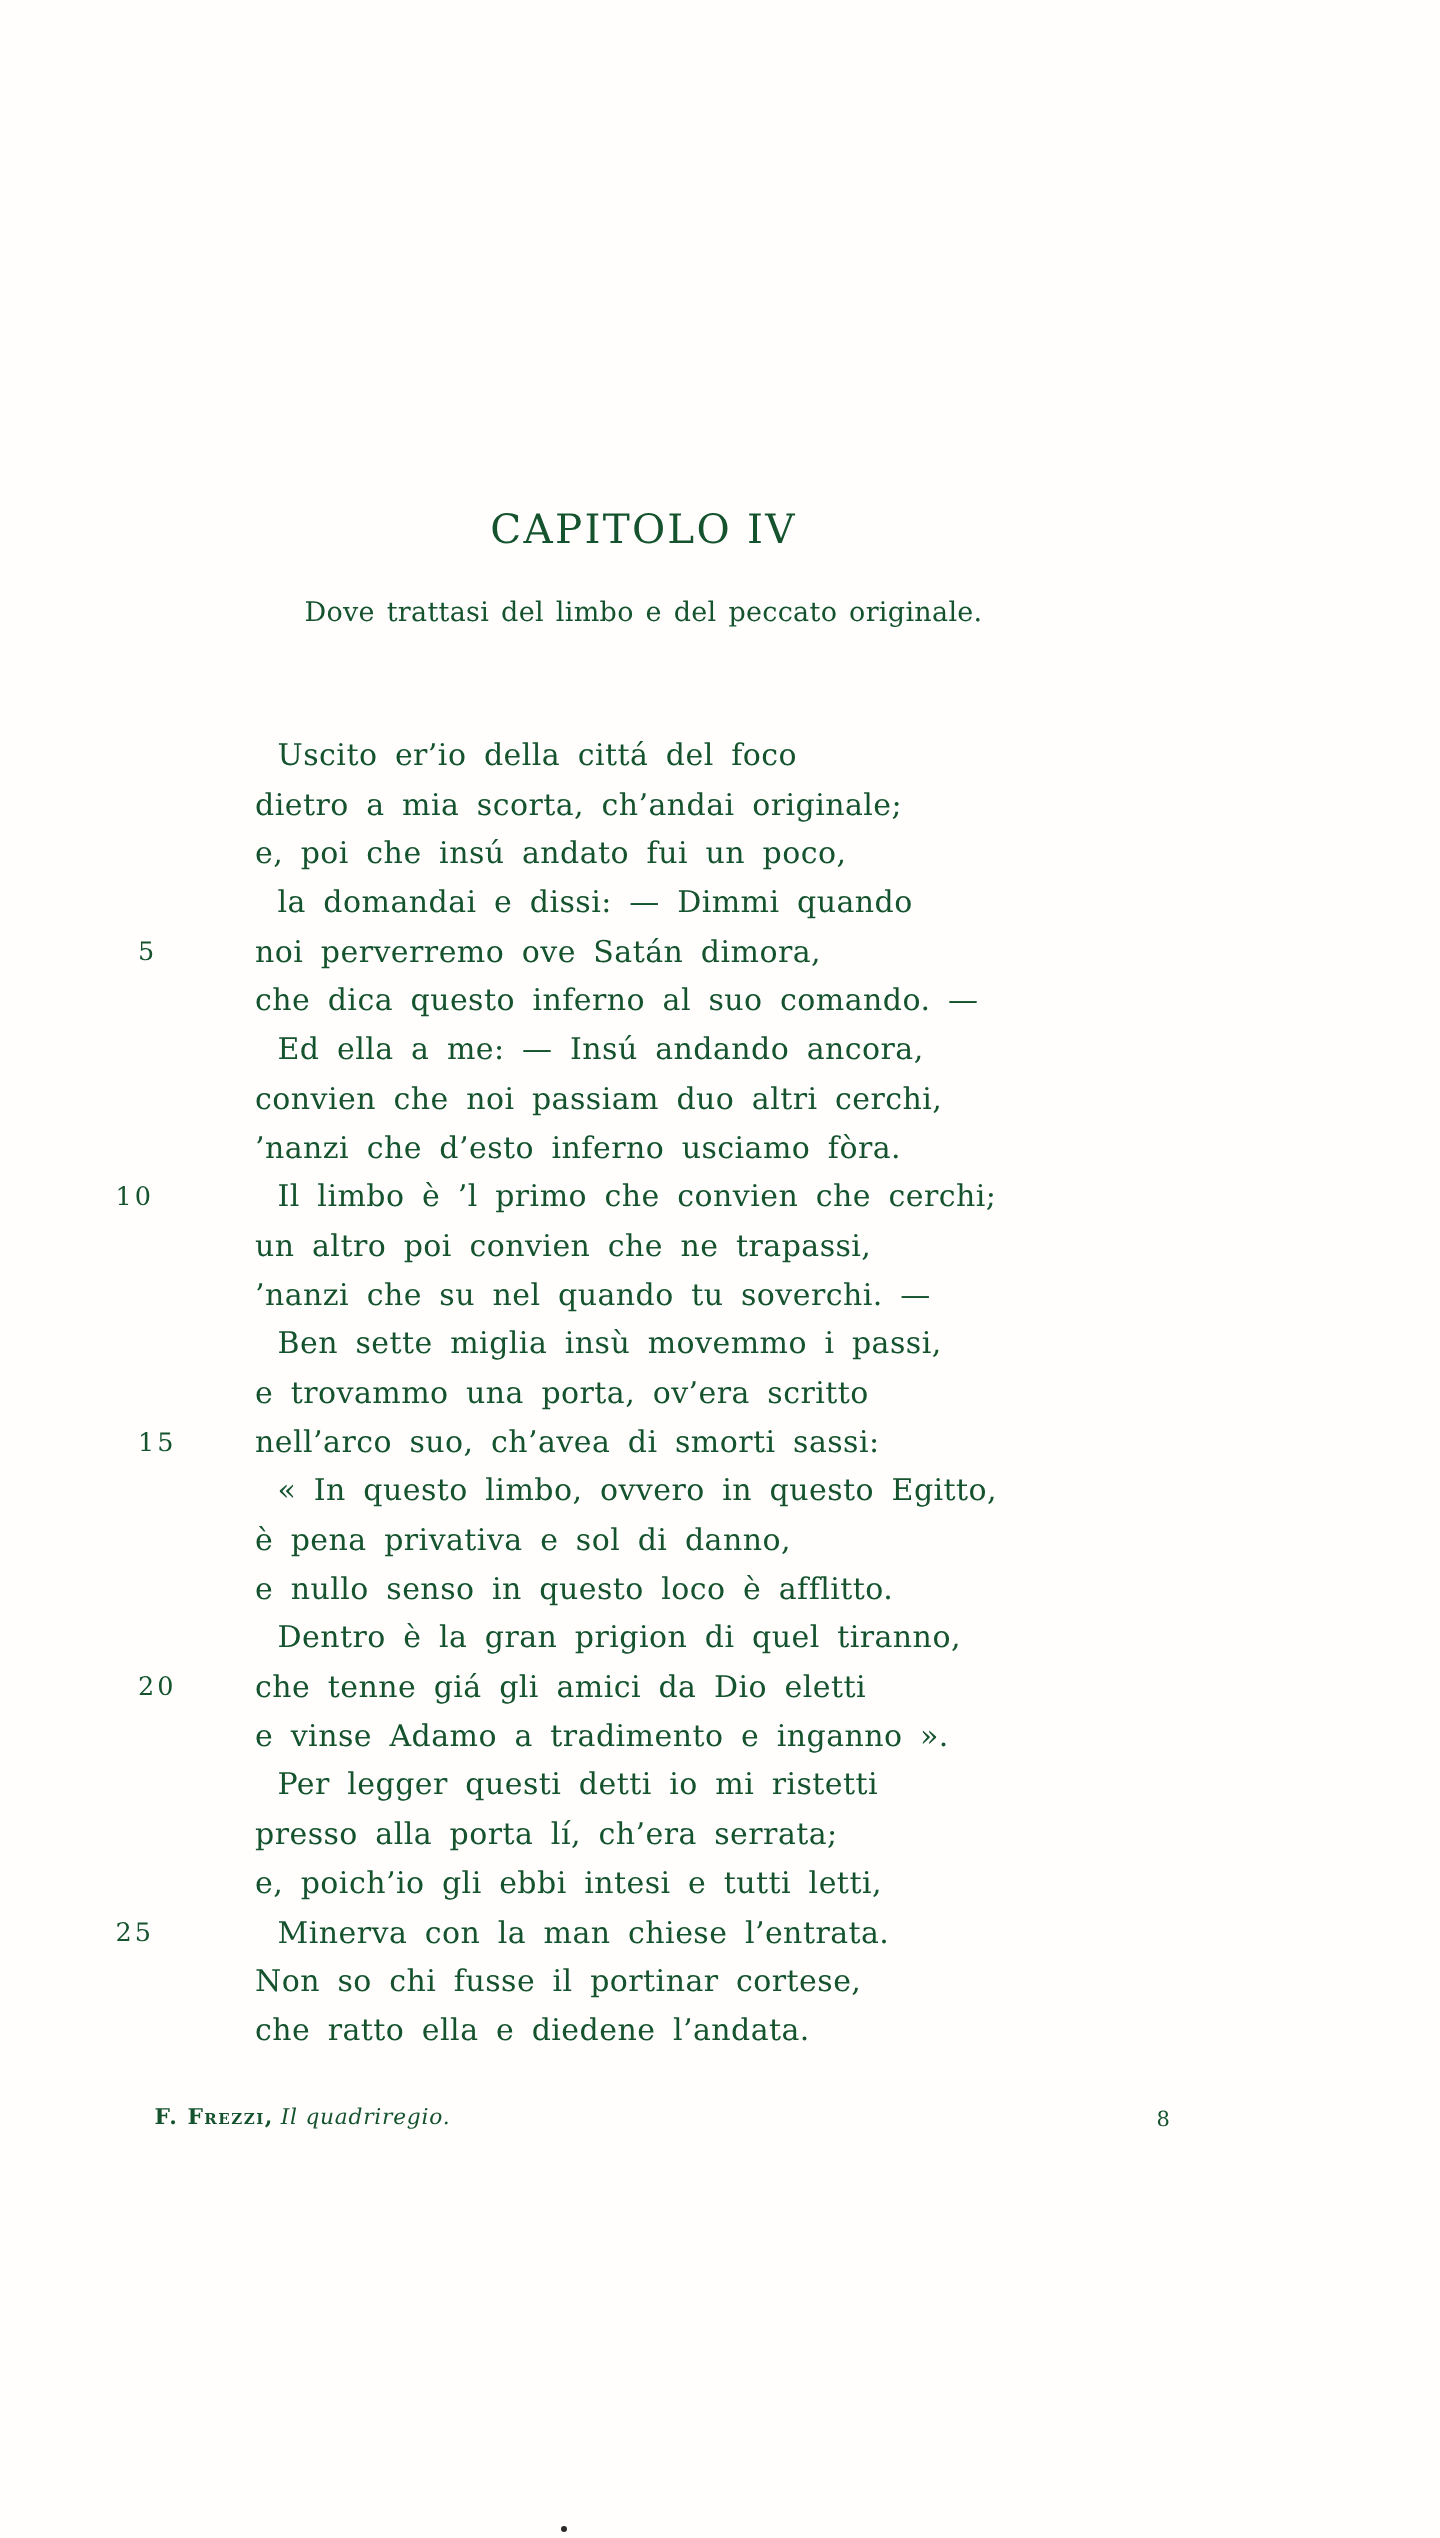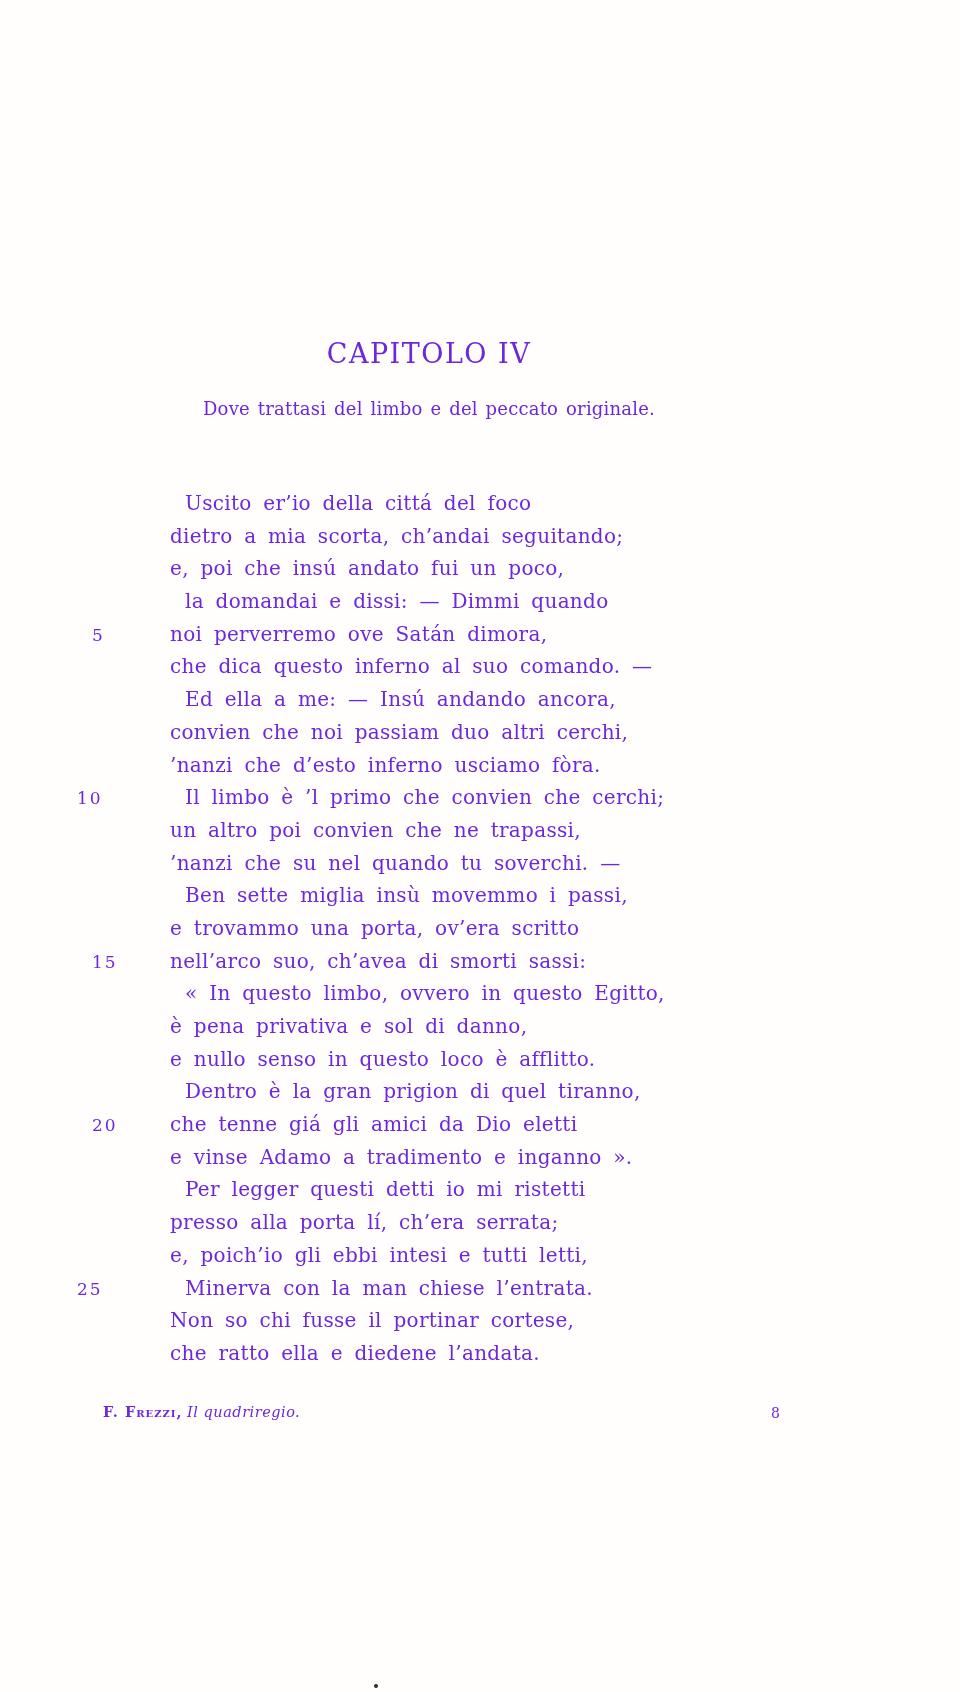--- a/index.html
+++ b/index.html
@@ -6,21 +6,21 @@
     margin: 0;
     padding: 0;
     background: #ffffff;
   }
   .page {
     position: relative;
     width: 960px;
     height: 1692px;
     background: #fffefd;
     font-family: "DejaVu Serif", serif;
-    color: #6d28d9;
+    color: #14532d;
     overflow: hidden;
   }
   .chapter-title {
     position: absolute;
     left: 169px;
     top: 338px;
     width: 520px;
     text-align: center;
     font-size: 27px;
     letter-spacing: 1.5px;
@@ -109,21 +109,21 @@
   <div class="chapter-subtitle">Dove trattasi del limbo e del peccato originale.</div>
 
   <div class="poem">
     <div class="poem-line indent">
       <span class="line-num"></span>
       <span class="line-text">Uscito er’io della cittá del foco</span>
     </div>
 
     <div class="poem-line">
       <span class="line-num"></span>
-      <span class="line-text">dietro a mia scorta, ch’andai seguitando;</span>
+      <span class="line-text">dietro a mia scorta, ch’andai originale;</span>
     </div>
 
     <div class="poem-line">
       <span class="line-num"></span>
       <span class="line-text">e, poi che insú andato fui un poco,</span>
     </div>
 
     <div class="poem-line indent">
       <span class="line-num"></span>
       <span class="line-text">la domandai e dissi: — Dimmi quando</span>

